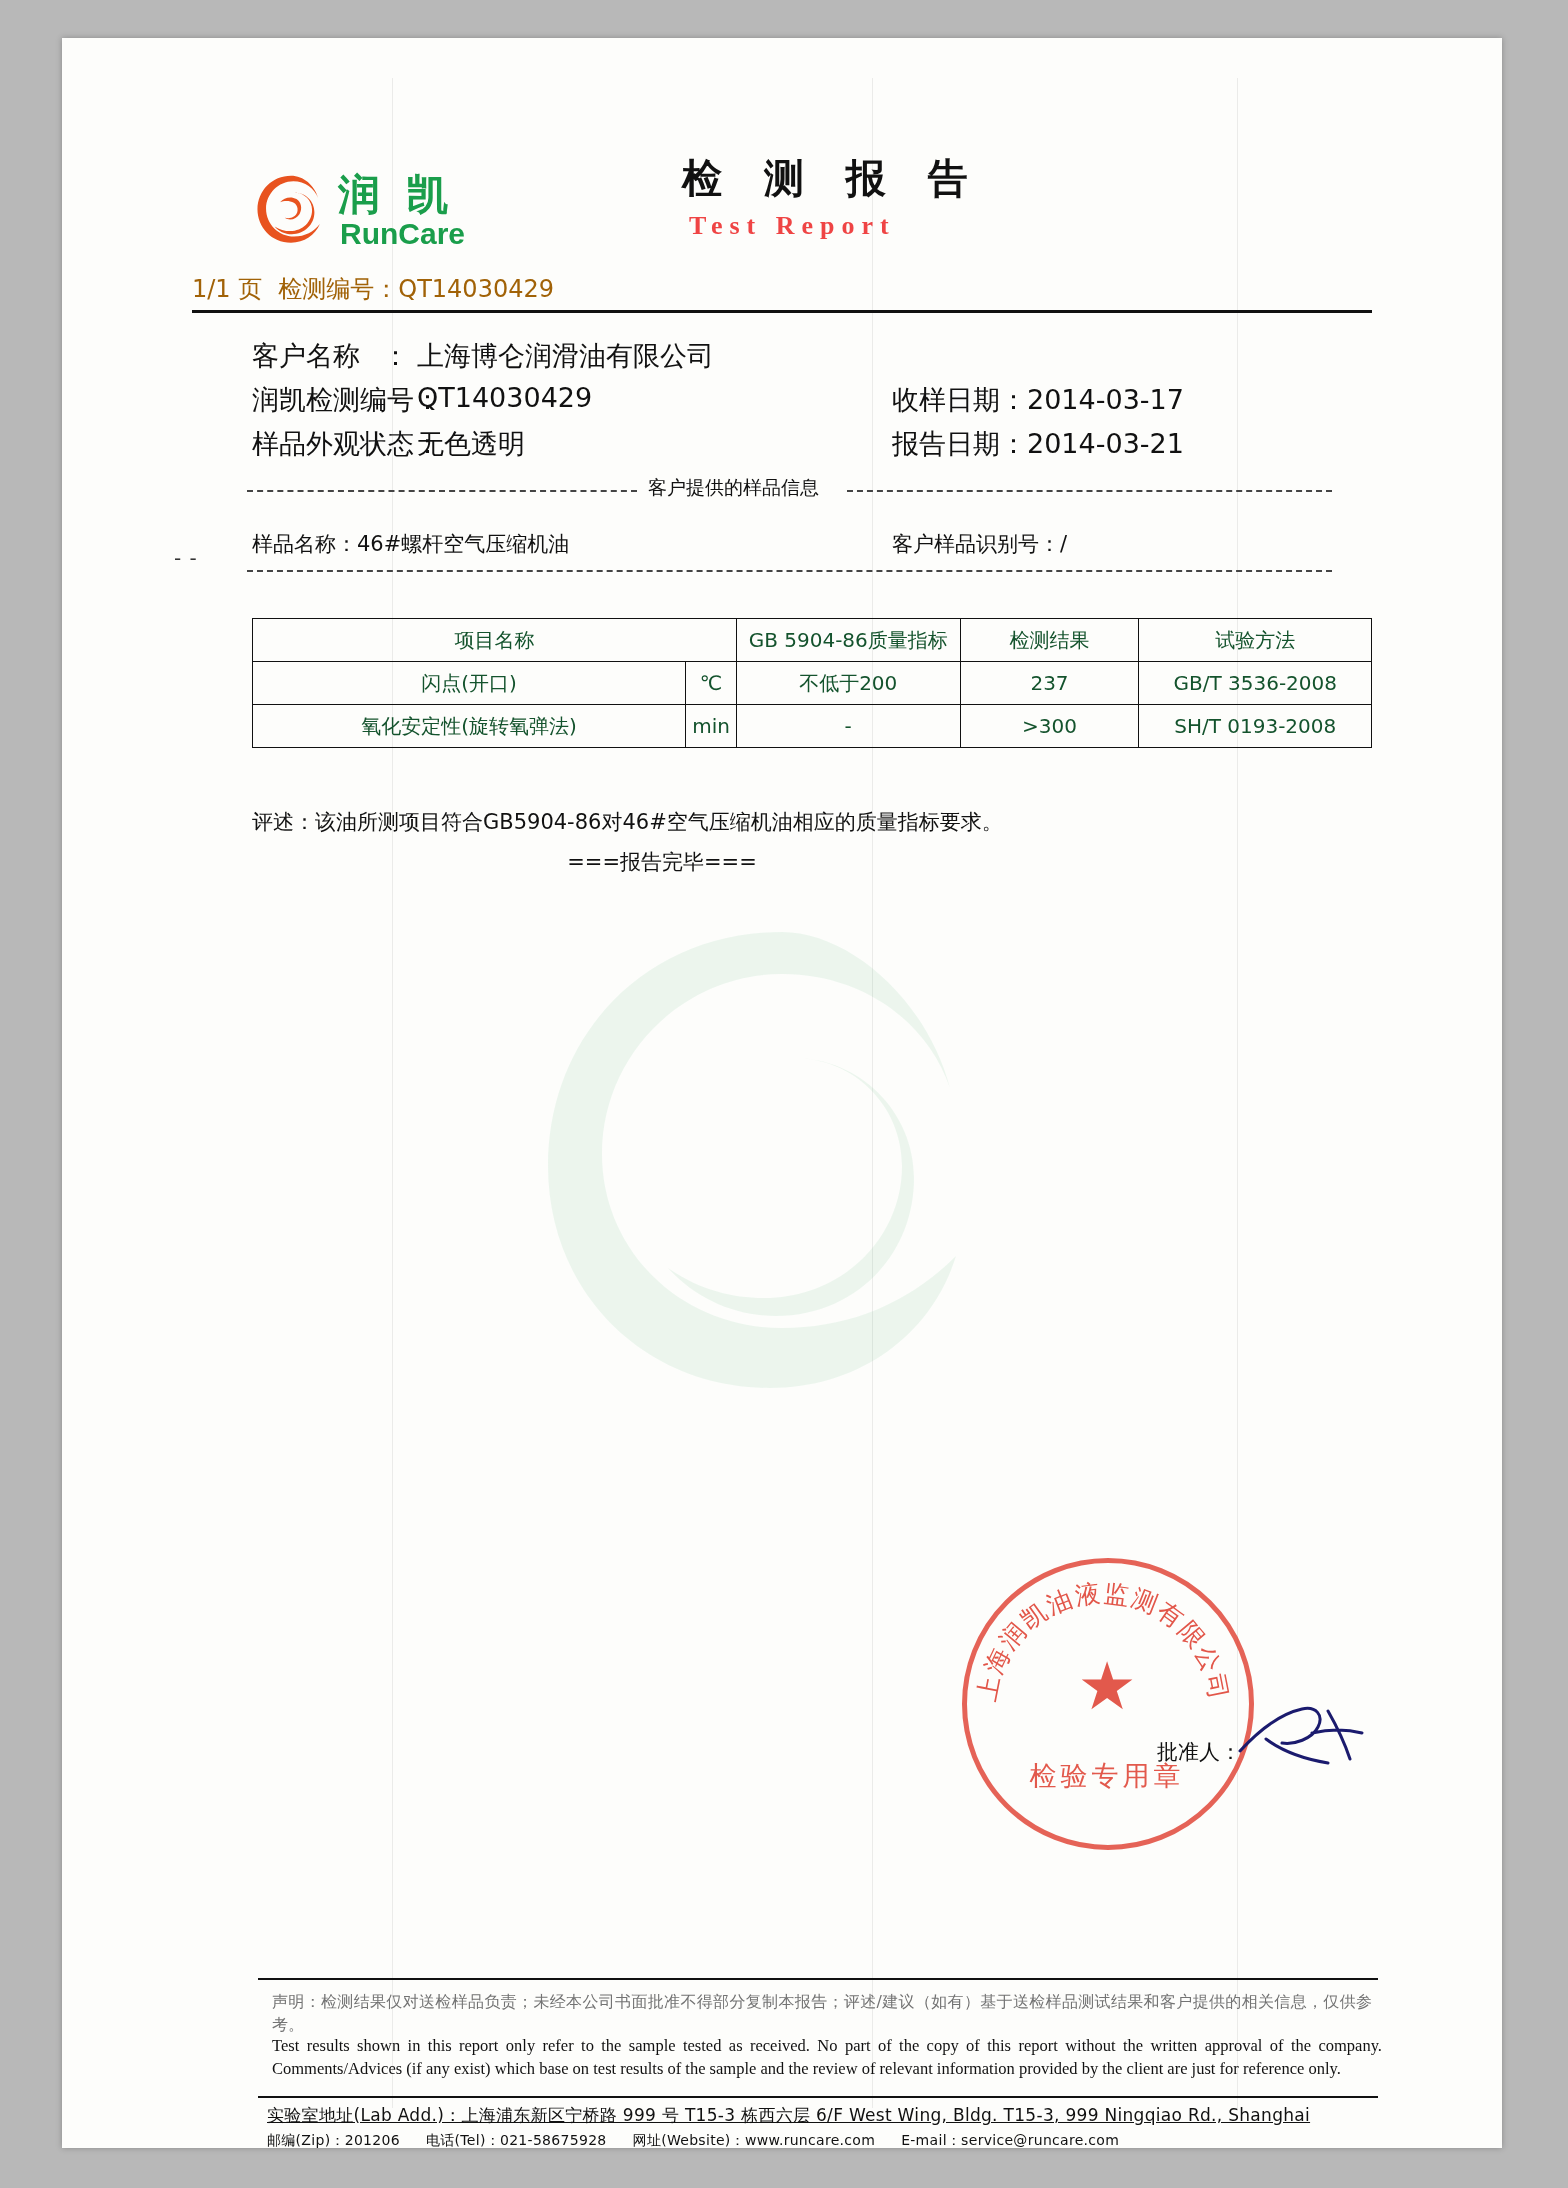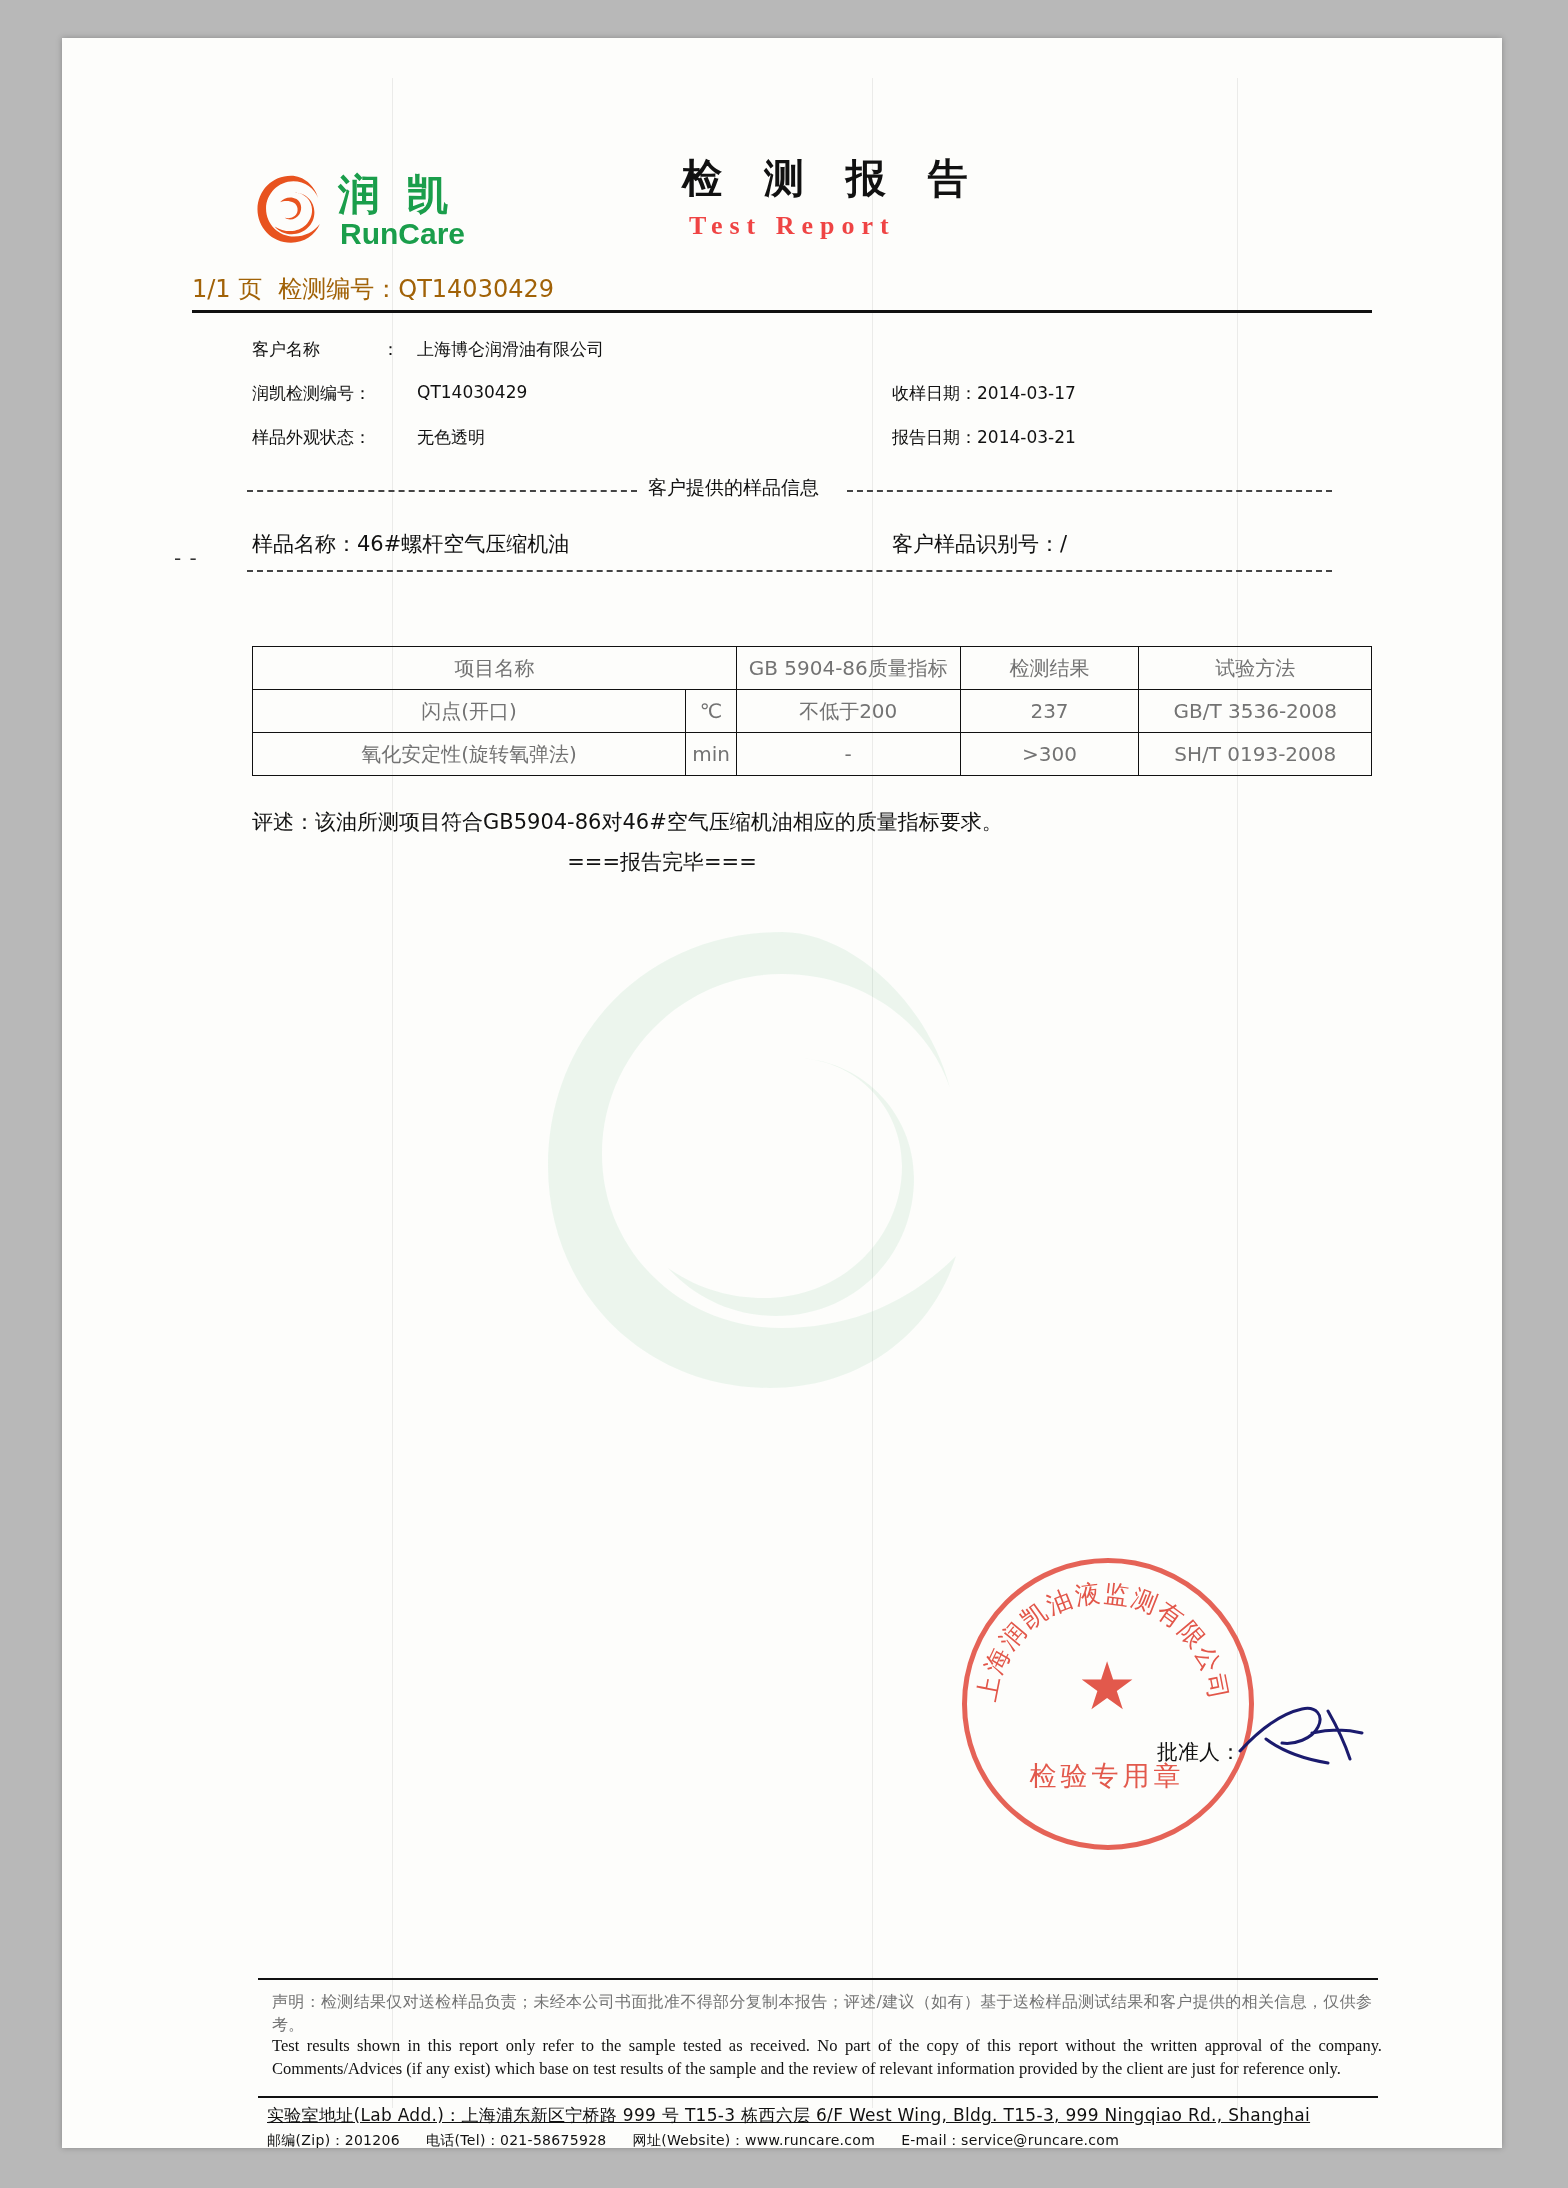--- a/index.html
+++ b/index.html
@@ -108,21 +108,21 @@
   .info {
     position: absolute;
     left: 130px;
     top: 300px;
     width: 1180px;
   }
   .info-row {
     position: relative;
     height: 44px;
     font-family: "DejaVu Sans", sans-serif;
-    font-size: 17px;
+    font-size: 27px;
     color: #111;
   }
   .lbl { position: absolute; left: 60px; }
   .colon { position: absolute; left: 190px; }
   .val { position: absolute; left: 225px; }
   .lbl2 { position: absolute; left: 60px; }
   .val2 { position: absolute; left: 225px; }
   .rlbl { position: absolute; left: 700px; }
 
   
@@ -175,23 +175,22 @@
 
   
   .tbl {
     position: absolute;
     left: 190px;
     top: 580px;
     width: 1120px;
     border-collapse: collapse;
     font-family: "DejaVu Sans", sans-serif;
     font-size: 20px;
-    color: #737373;
+    color: #14532d;
     background: transparent;
-    margin-top: 28px;
   }
   .tbl th, .tbl td {
     border: 1.6px solid #111;
     height: 42px;
     text-align: center;
     padding: 0 6px;
     font-weight: normal;
   }
   .tbl thead th { font-weight: normal; }
   .c-item { width: 470px; position: relative; text-align: left; padding-left: 14px; }

